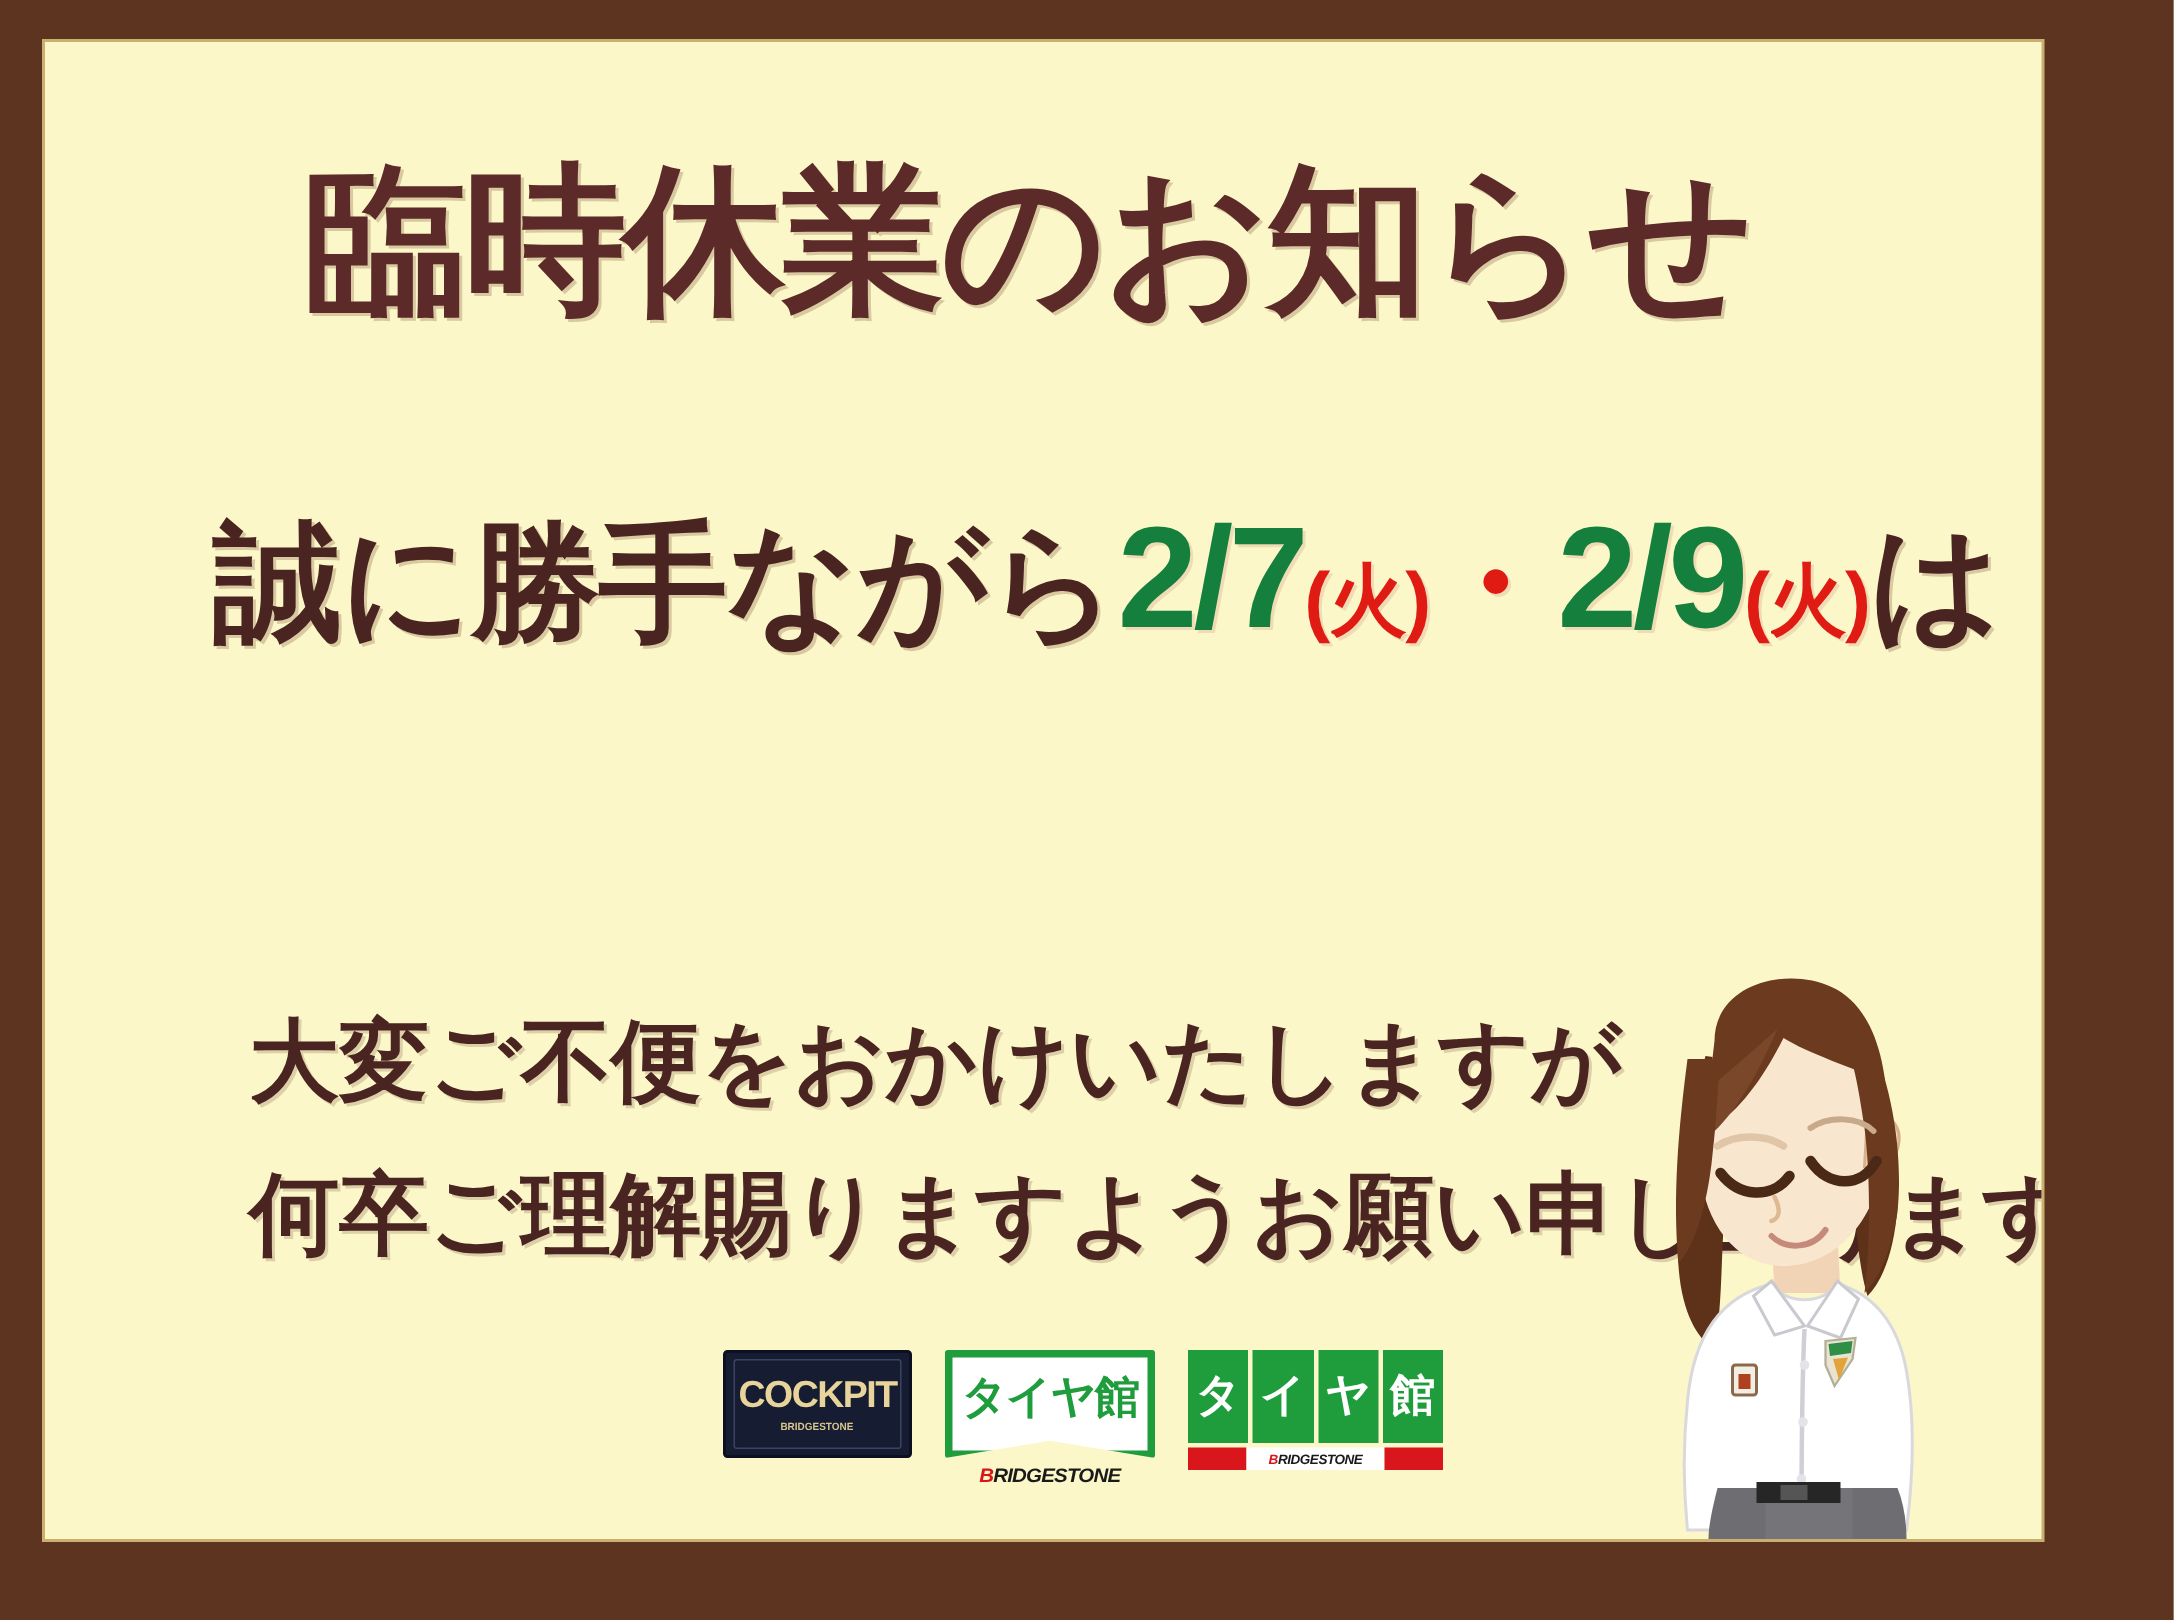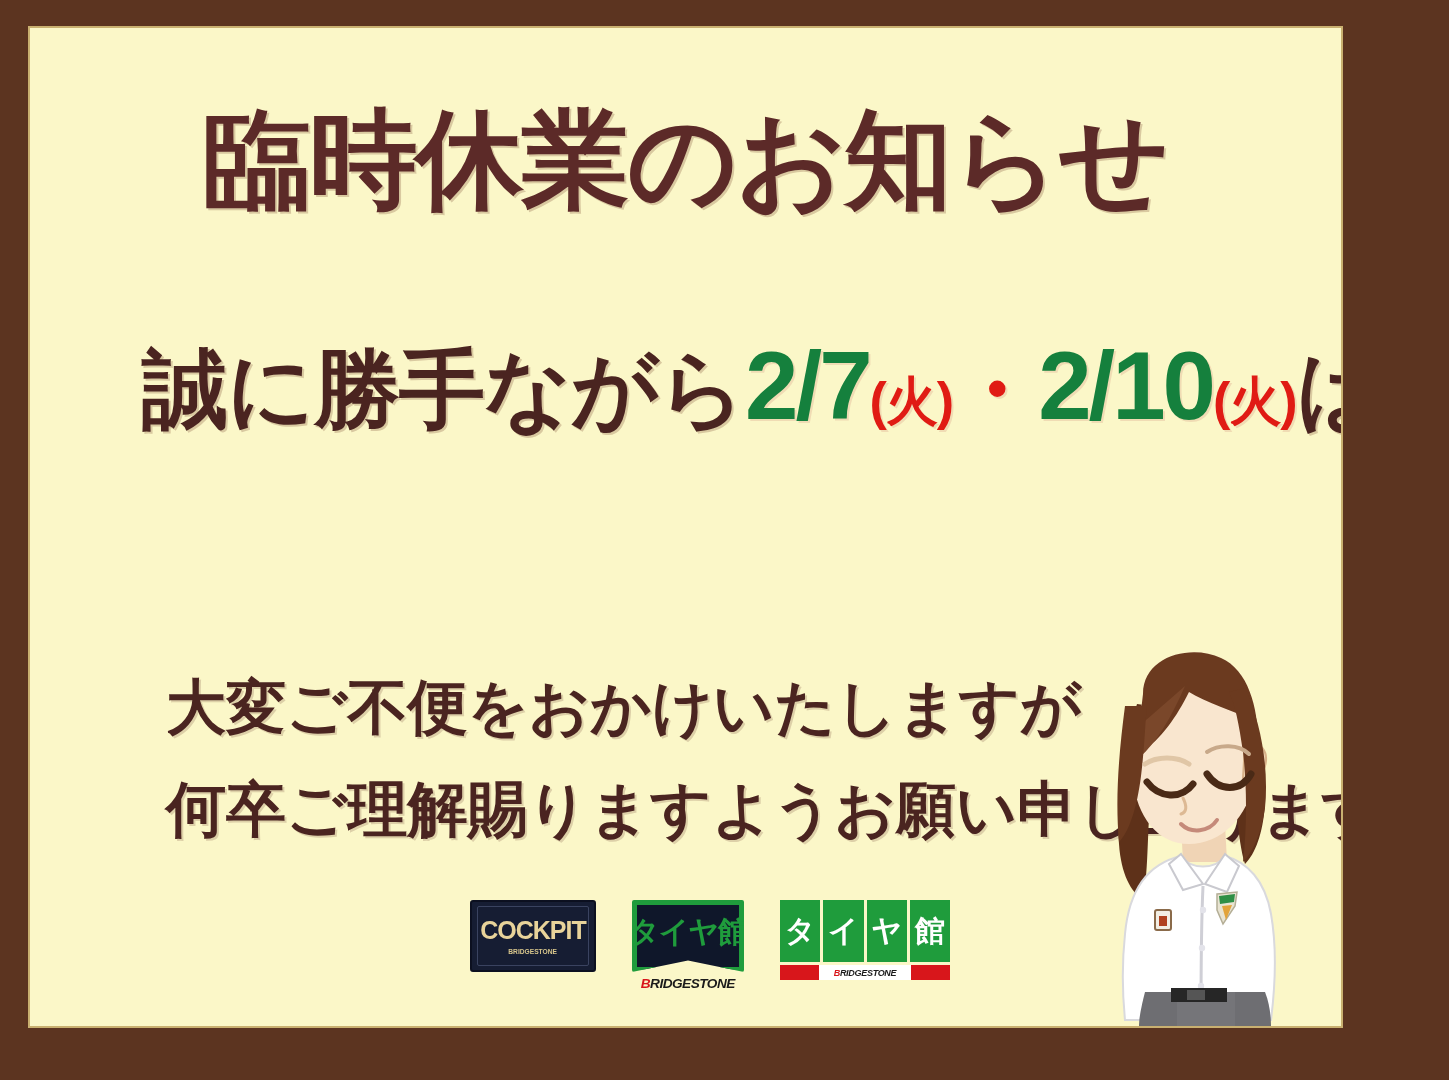--- a/index.html
+++ b/index.html
@@ -18,20 +18,21 @@
     left:0;top:0;width:1449px;height:1080px;
     background:#5c3420;
   }
   #panel{
     position:absolute;
     left:30px;top:28px;
     width:1311px;height:998px;
     background:#fbf7c8;
     box-shadow:0 0 0 2px #c9b070;
     overflow:hidden;
+    padding-left:20px;
   }
 
   
   #title{
     position:absolute;
     left:0;top:78px;width:1311px;
     text-align:center;
     font-size:108px;
     font-weight:bold;
     line-height:1;
@@ -85,21 +86,21 @@
     color:#4a2420;
     text-shadow:2px 2px 0 #ddd0a8;
     white-space:nowrap;
   }
   #small1{top:650px;}
   #small2{top:752px;}
 
   
   #logos{
     position:absolute;
-    left:440px;top:872px;
+    left:452px;top:872px;
     width:510px;height:120px;
     display:flex;
     align-items:flex-start;
     gap:22px;
   }
 
   
   .logo-cockpit{
     width:126px;height:72px;
     background:#161d33;
@@ -130,22 +131,22 @@
     position:relative;z-index:2;
     transform:scaleX(.95);
   }
 
   
   .logo-shield-wrap{
     width:140px;
     display:flex;flex-direction:column;align-items:center;
   }
   .logo-shield{
-    width:112px;height:72px;
-    background:#0f172a;
+    width:140px;height:72px;
+    background:#ffffff;
     border:5px solid #1f9c3c;
     border-radius:2px;
     box-sizing:border-box;
     display:flex;align-items:center;justify-content:center;
     
     clip-path:polygon(0 0,100% 0,100% 100%,50% 84%,0 100%);
   }
   .shield-text{
     font-size:30px;font-weight:bold;
     color:#1f9c3c;
@@ -206,21 +207,21 @@
 </head>
 <body>
 
 <div id="poster">
 
   <div id="panel">
 
     <div id="title">臨時休業のお知らせ</div>
 
     <div id="line1" class="bigline">
-      <span>誠に勝手ながら</span><span class="date">2/7</span><span class="dow">(火)</span><span class="sep">・</span><span class="date">2/10</span><span class="dow">(火)</span><span>は</span>
+      <span>誠に勝手ながら</span><span class="date">2/7</span><span class="dow">(火)</span><span class="sep">・</span><span class="date">2/9</span><span class="dow">(火)</span><span>は</span>
     </div>
 
 
     <div id="small1" class="smallline">大変ご不便をおかけいたしますが</div>
     <div id="small2" class="smallline">何卒ご理解賜りますようお願い申し上げます。</div>
 
     <div id="logos">
 
       <div class="logo-cockpit">
         <div class="ck-frame"></div>

